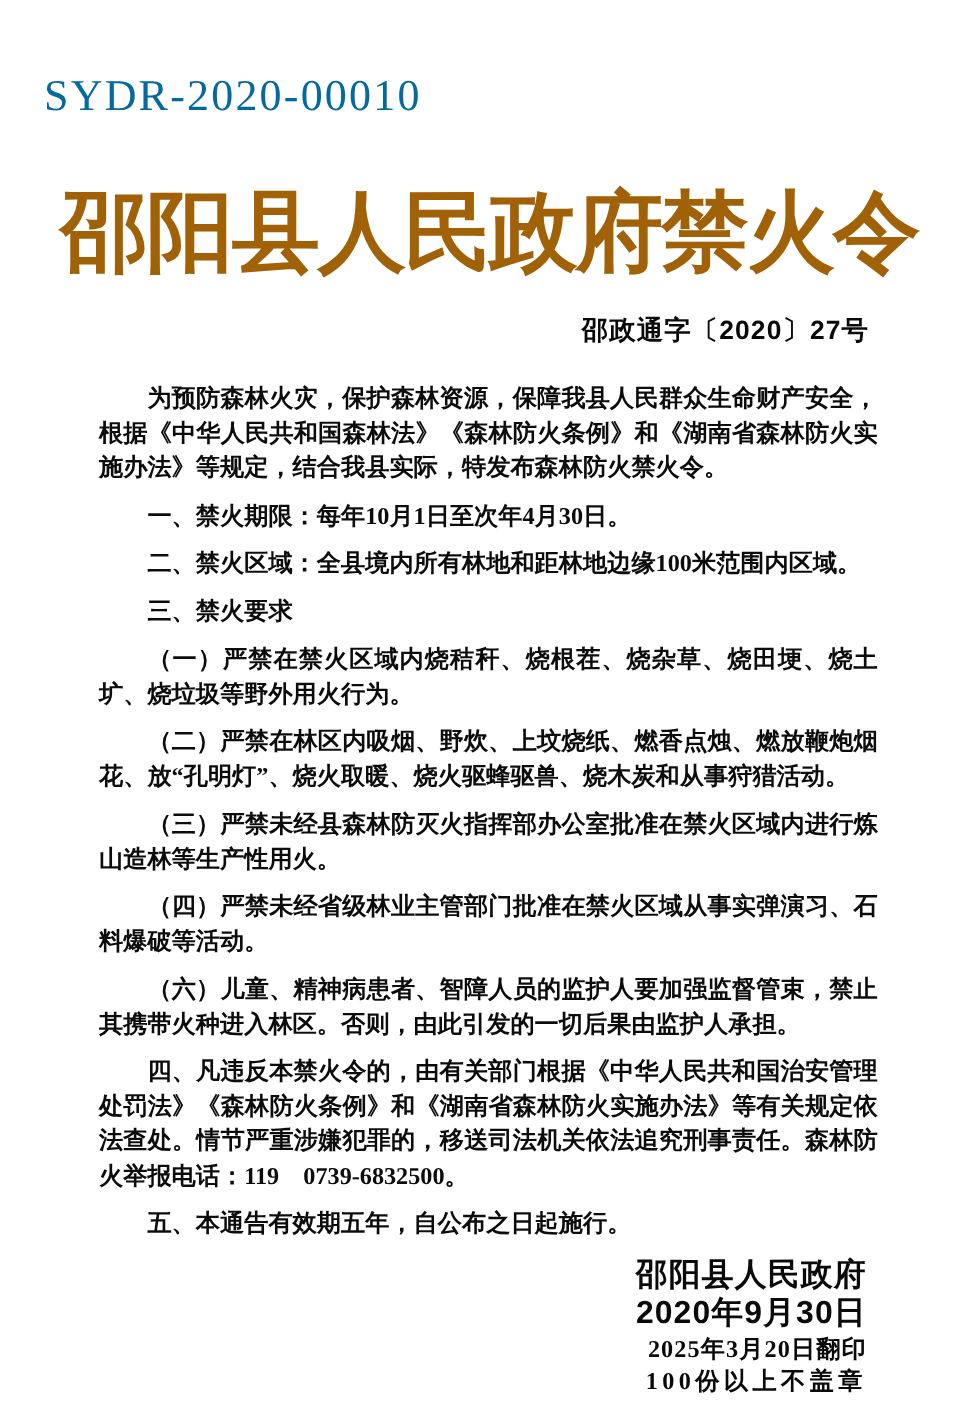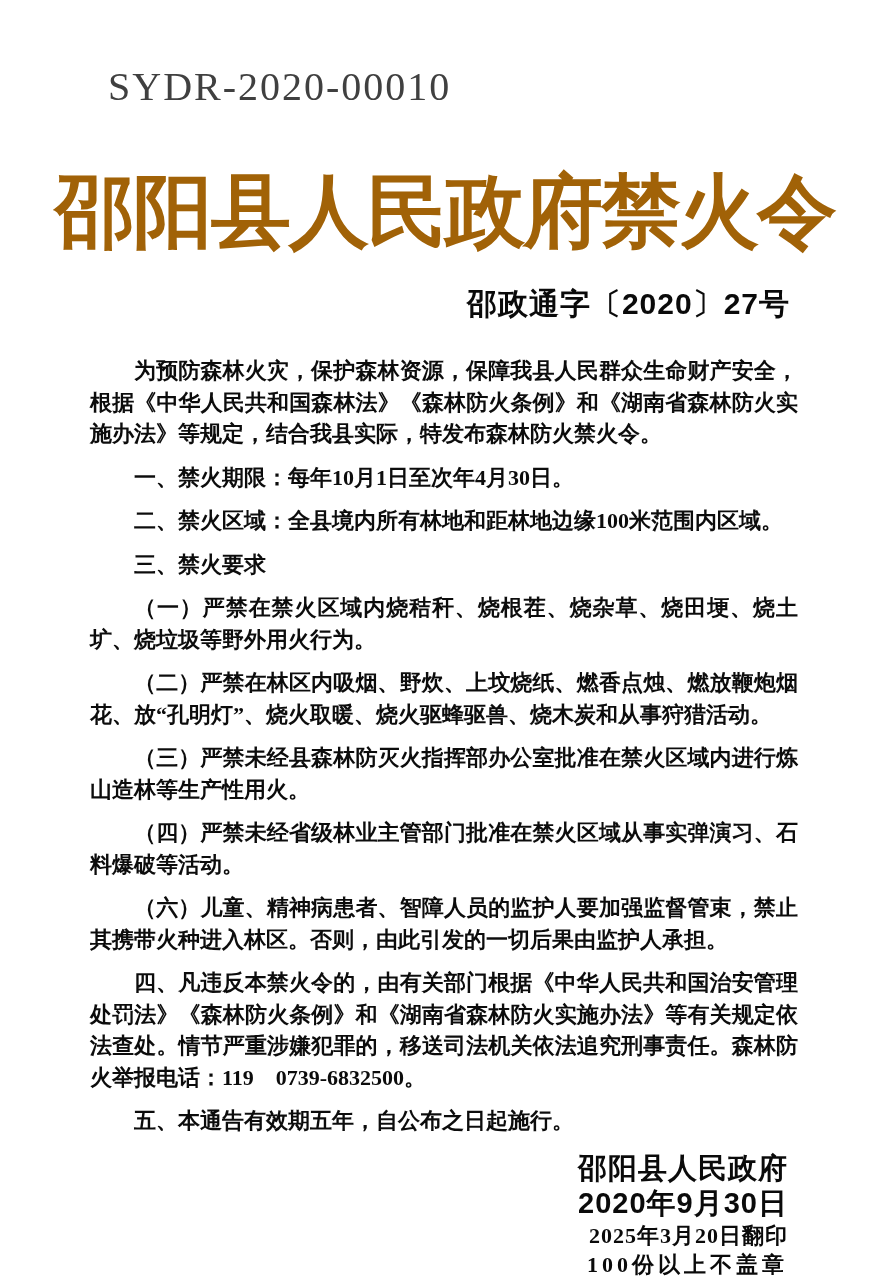--- a/index.html
+++ b/index.html
@@ -7,44 +7,44 @@
   .page {
     position: relative;
     width: 890px;
     height: 1280px;
     background: #ffffff;
     color: #0c0c0c;
     overflow: hidden;
     font-family: "Liberation Serif", "DejaVu Serif", serif;
   }
   .doc-number {
-    margin: 64px 0 0 108px;
+    margin: 64px 0 0 40px;
     font-family: "Liberation Serif", "DejaVu Serif", serif;
     font-size: 40px;
     font-weight: normal;
     letter-spacing: 2px;
     line-height: 1.15;
-    color: #404040;
+    color: #0369a1;
   }
   .doc-title {
     margin: 50px 40px 0 40px;
     text-align: center;
     font-family: "Liberation Serif", "DejaVu Serif", serif;
     font-size: 80px;
     font-weight: bold;
     letter-spacing: -2px;
     line-height: 1.3;
     white-space: nowrap;
     color: #a16207;
   }
   .doc-ref {
     margin: 20px 100px 0 0;
     text-align: right;
     font-family: "Liberation Sans", "DejaVu Sans", sans-serif;
-    font-size: 30px;
+    font-size: 24px;
     font-weight: bold;
     letter-spacing: 1px;
     color: #0a0a0a;
   }
   .doc-body {
     margin: 30px 80px 0 78px;
     font-family: "Liberation Serif", "DejaVu Serif", serif;
     font-size: 22px;
     font-weight: bold;
     line-height: 31.5px;

